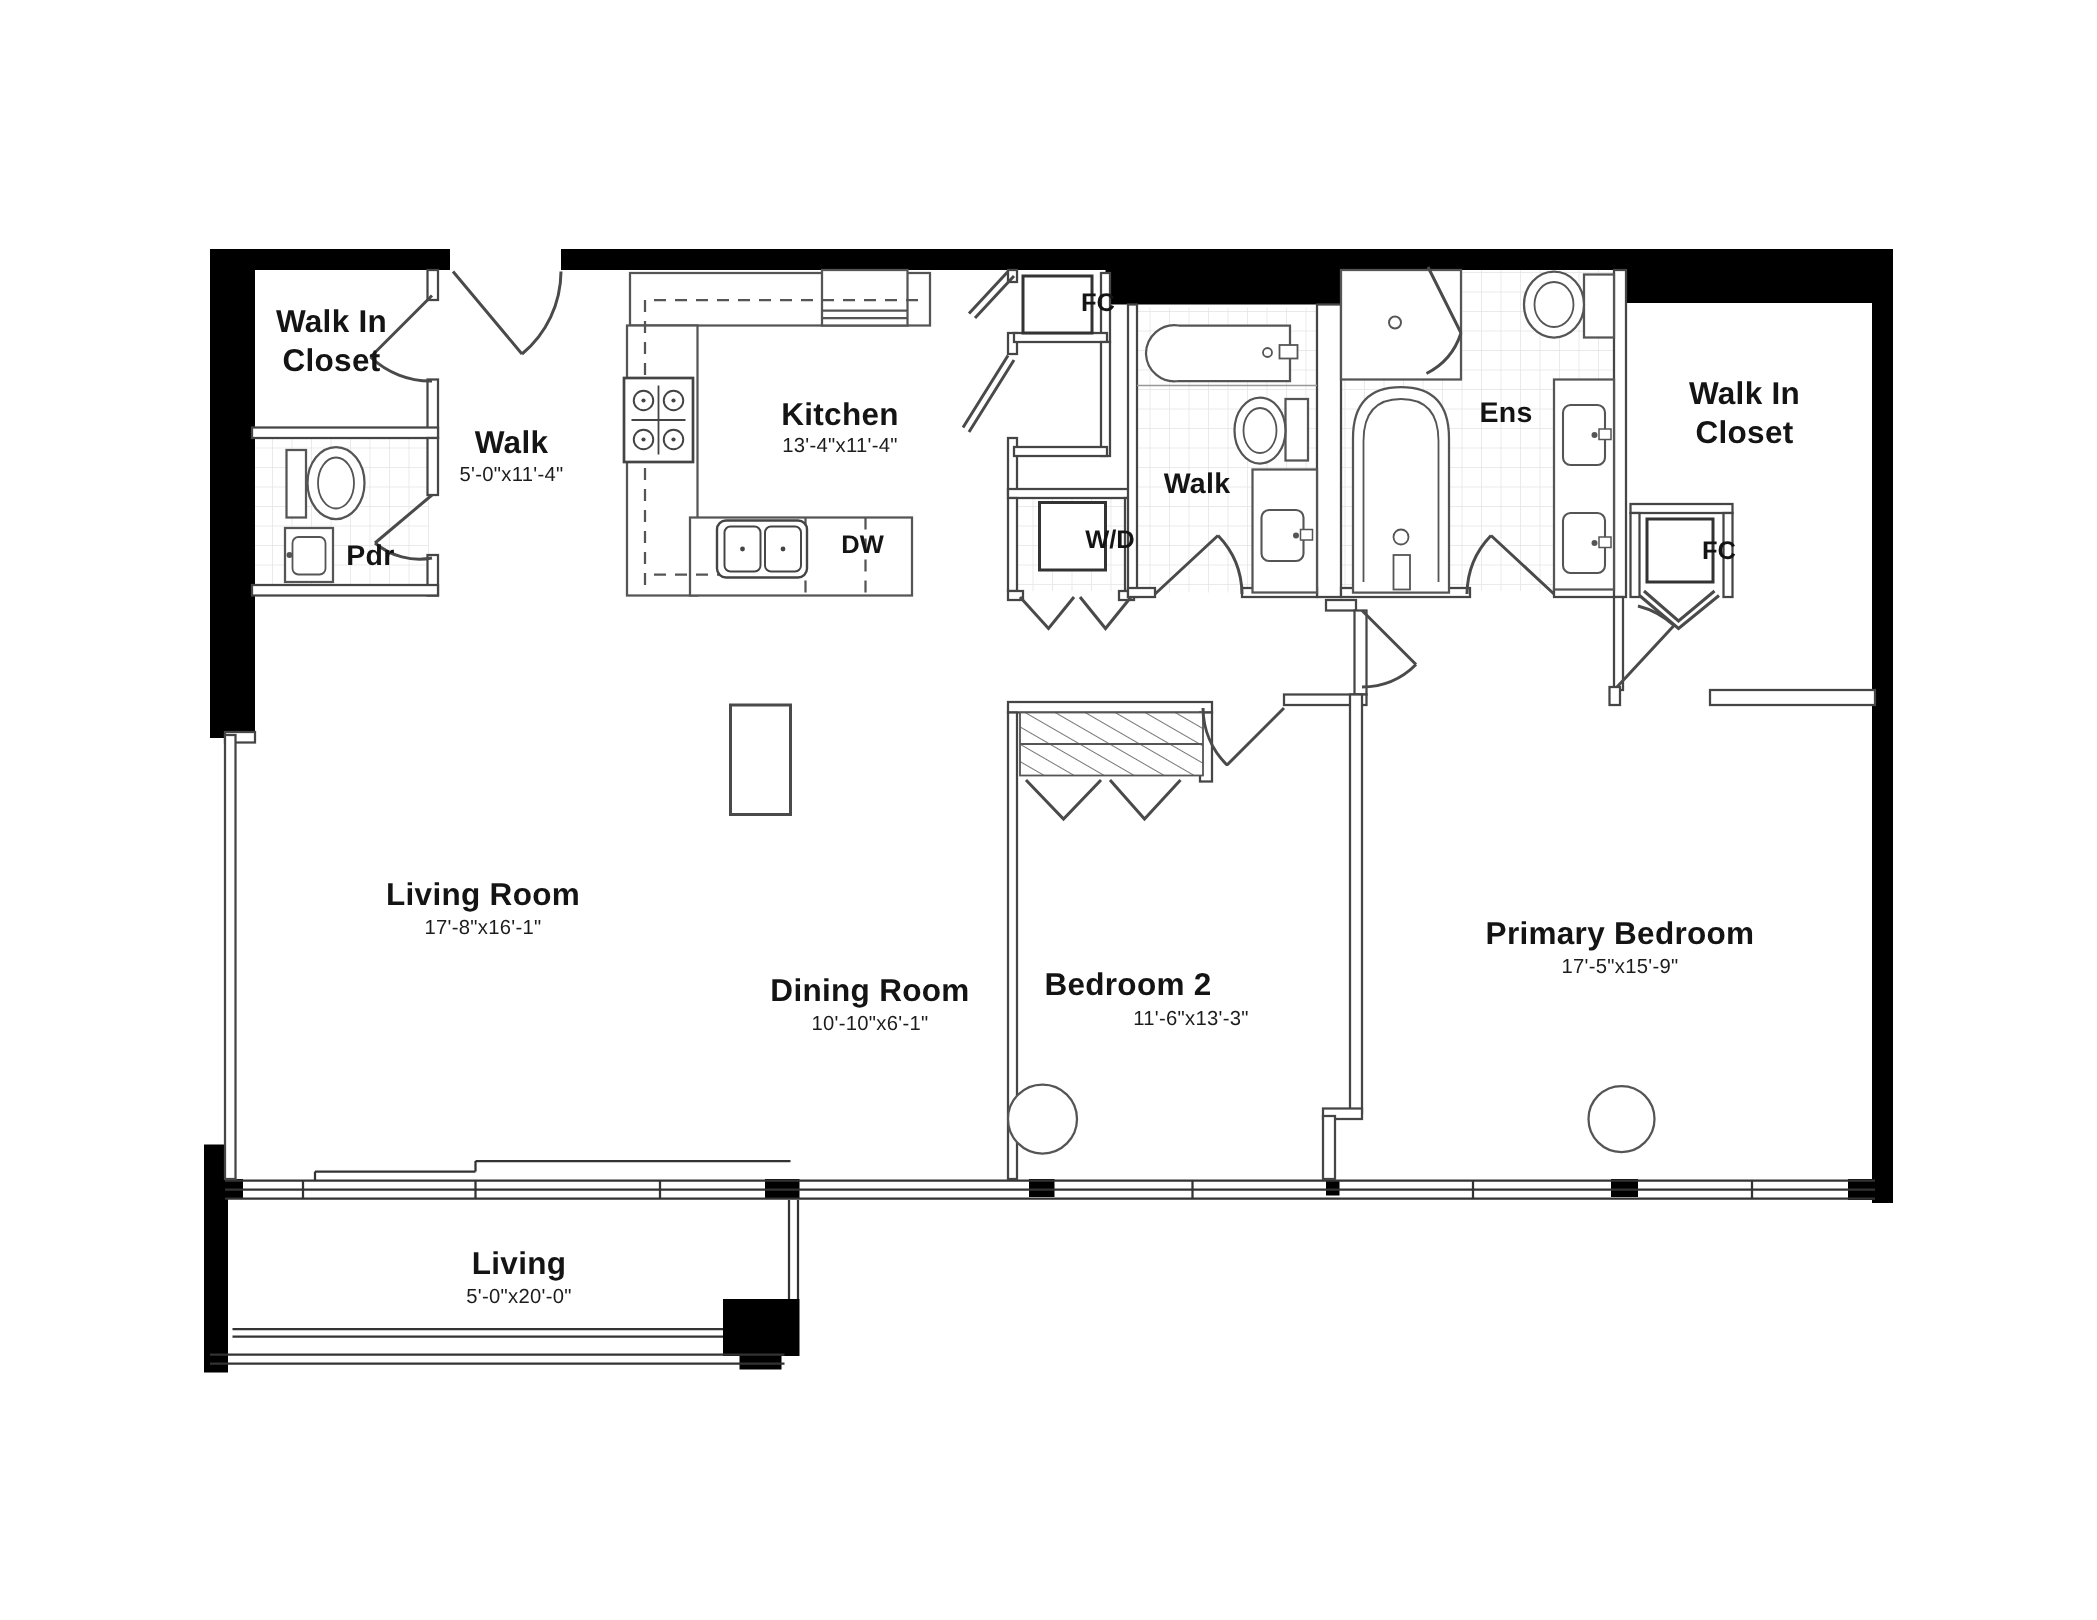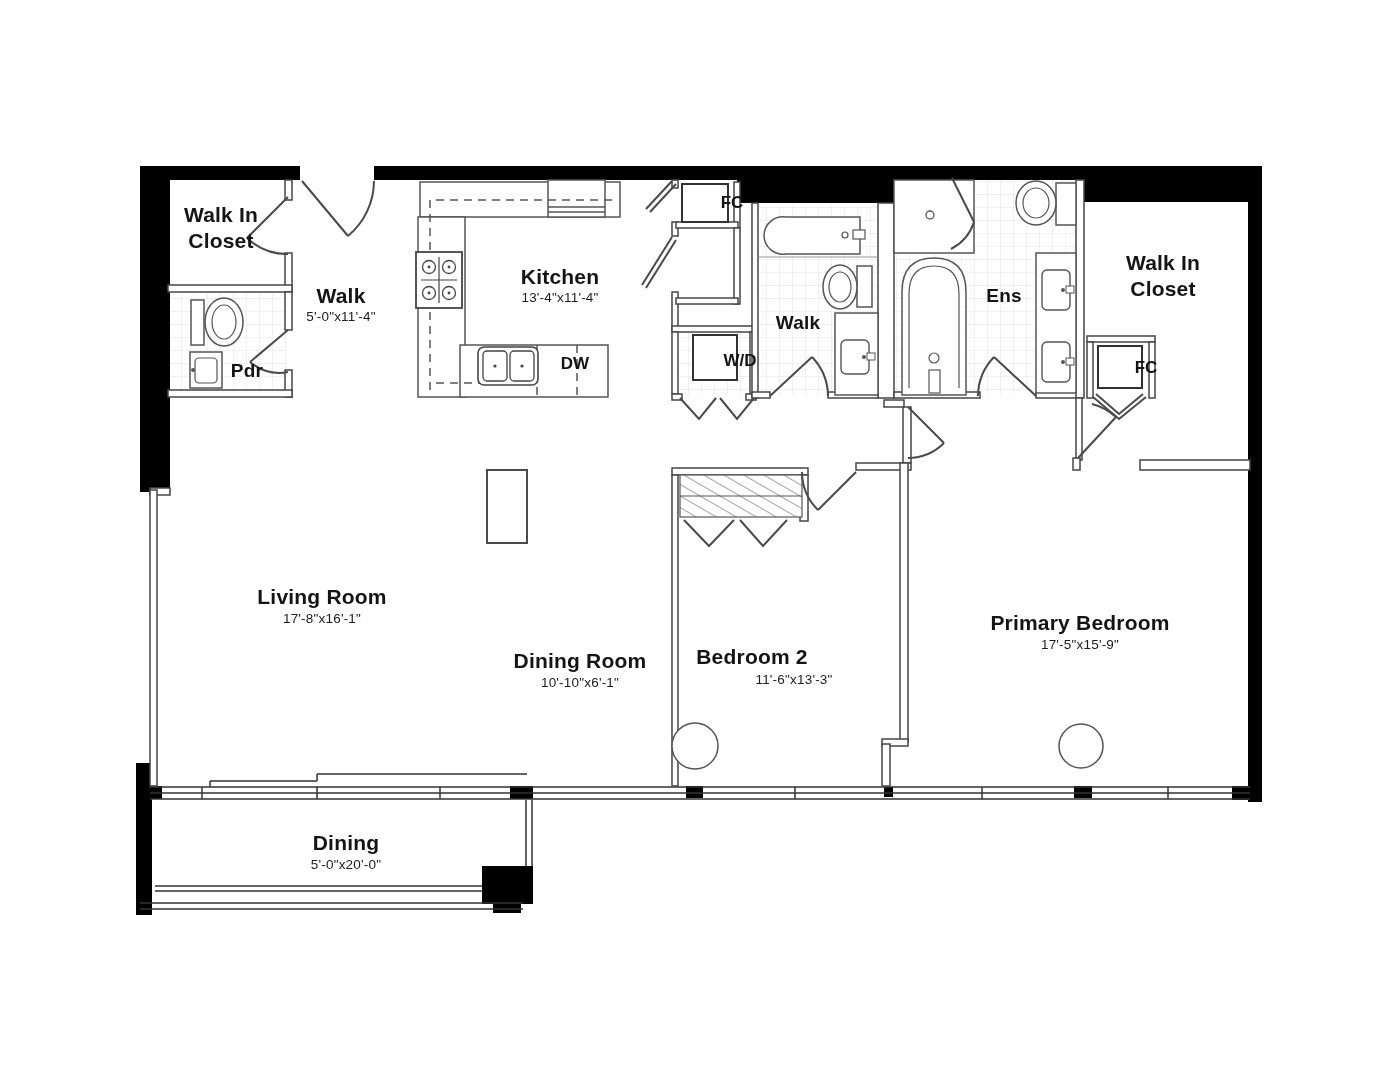--- a/index.html
+++ b/index.html
@@ -250,33 +250,33 @@
 <div class="dims" style="left:560px;top:297px">13'-4"x11'-4"</div>
 
 <div class="lbl sm" style="left:247px;top:371px">Pdr</div>
 
 <div class="lbl xs" style="left:549px;top:364px">DW</div>
 <div class="lbl xs" style="left:706px;top:203px">FC</div>
 <div class="lbl xs" style="left:714px;top:361px">W/D</div>
 <div class="lbl xs" style="left:1120px;top:368px">FC</div>
 
 <div class="lbl sm" style="left:798px;top:323px">Walk</div>
-<div class="lbl sm" style="left:1004px;top:296px">Ens</div>
+<div class="lbl sm" style="left:1004px;top:276px">Ens</div>
 
 <div class="lbl" style="left:1163px;top:276px">Walk In
 Closet</div>
 
 <div class="lbl" style="left:322px;top:597px">Living Room</div>
 <div class="dims" style="left:322px;top:618px">17'-8"x16'-1"</div>
 
 <div class="lbl" style="left:580px;top:661px">Dining Room</div>
 <div class="dims" style="left:580px;top:682px">10'-10"x6'-1"</div>
 
 <div class="lbl" style="left:752px;top:657px">Bedroom 2</div>
 <div class="dims" style="left:794px;top:679px">11'-6"x13'-3"</div>
 
 <div class="lbl" style="left:1080px;top:623px">Primary Bedroom</div>
 <div class="dims" style="left:1080px;top:644px">17'-5"x15'-9"</div>
 
-<div class="lbl" style="left:346px;top:843px">Dining</div>
+<div class="lbl" style="left:346px;top:843px">Living</div>
 <div class="dims" style="left:346px;top:864px">5'-0"x20'-0"</div>
 
 </div>
 
 </body></html>

